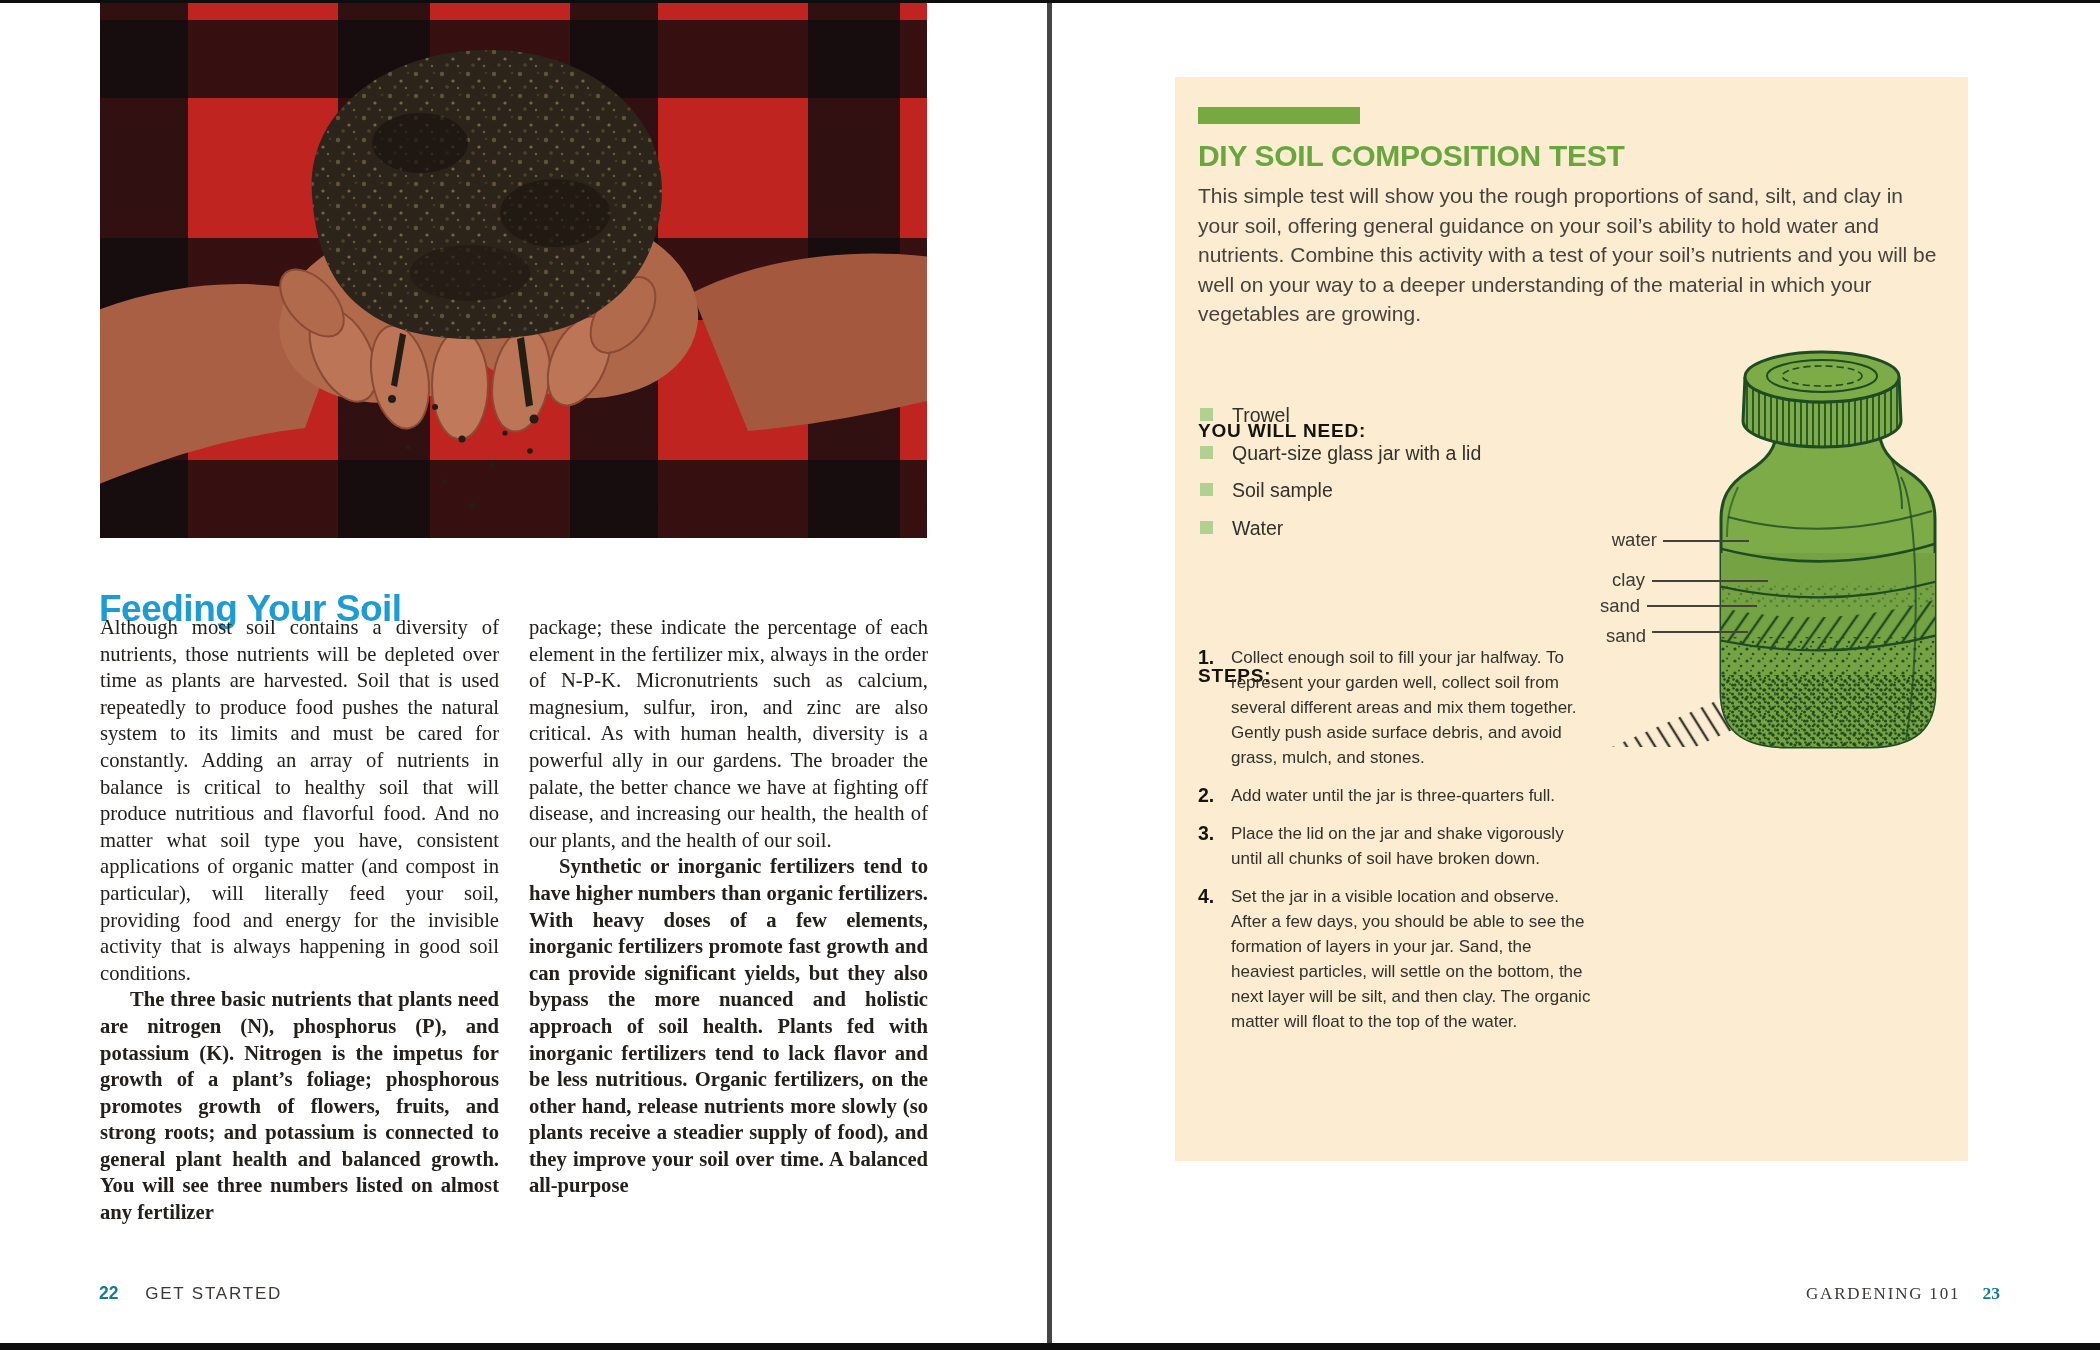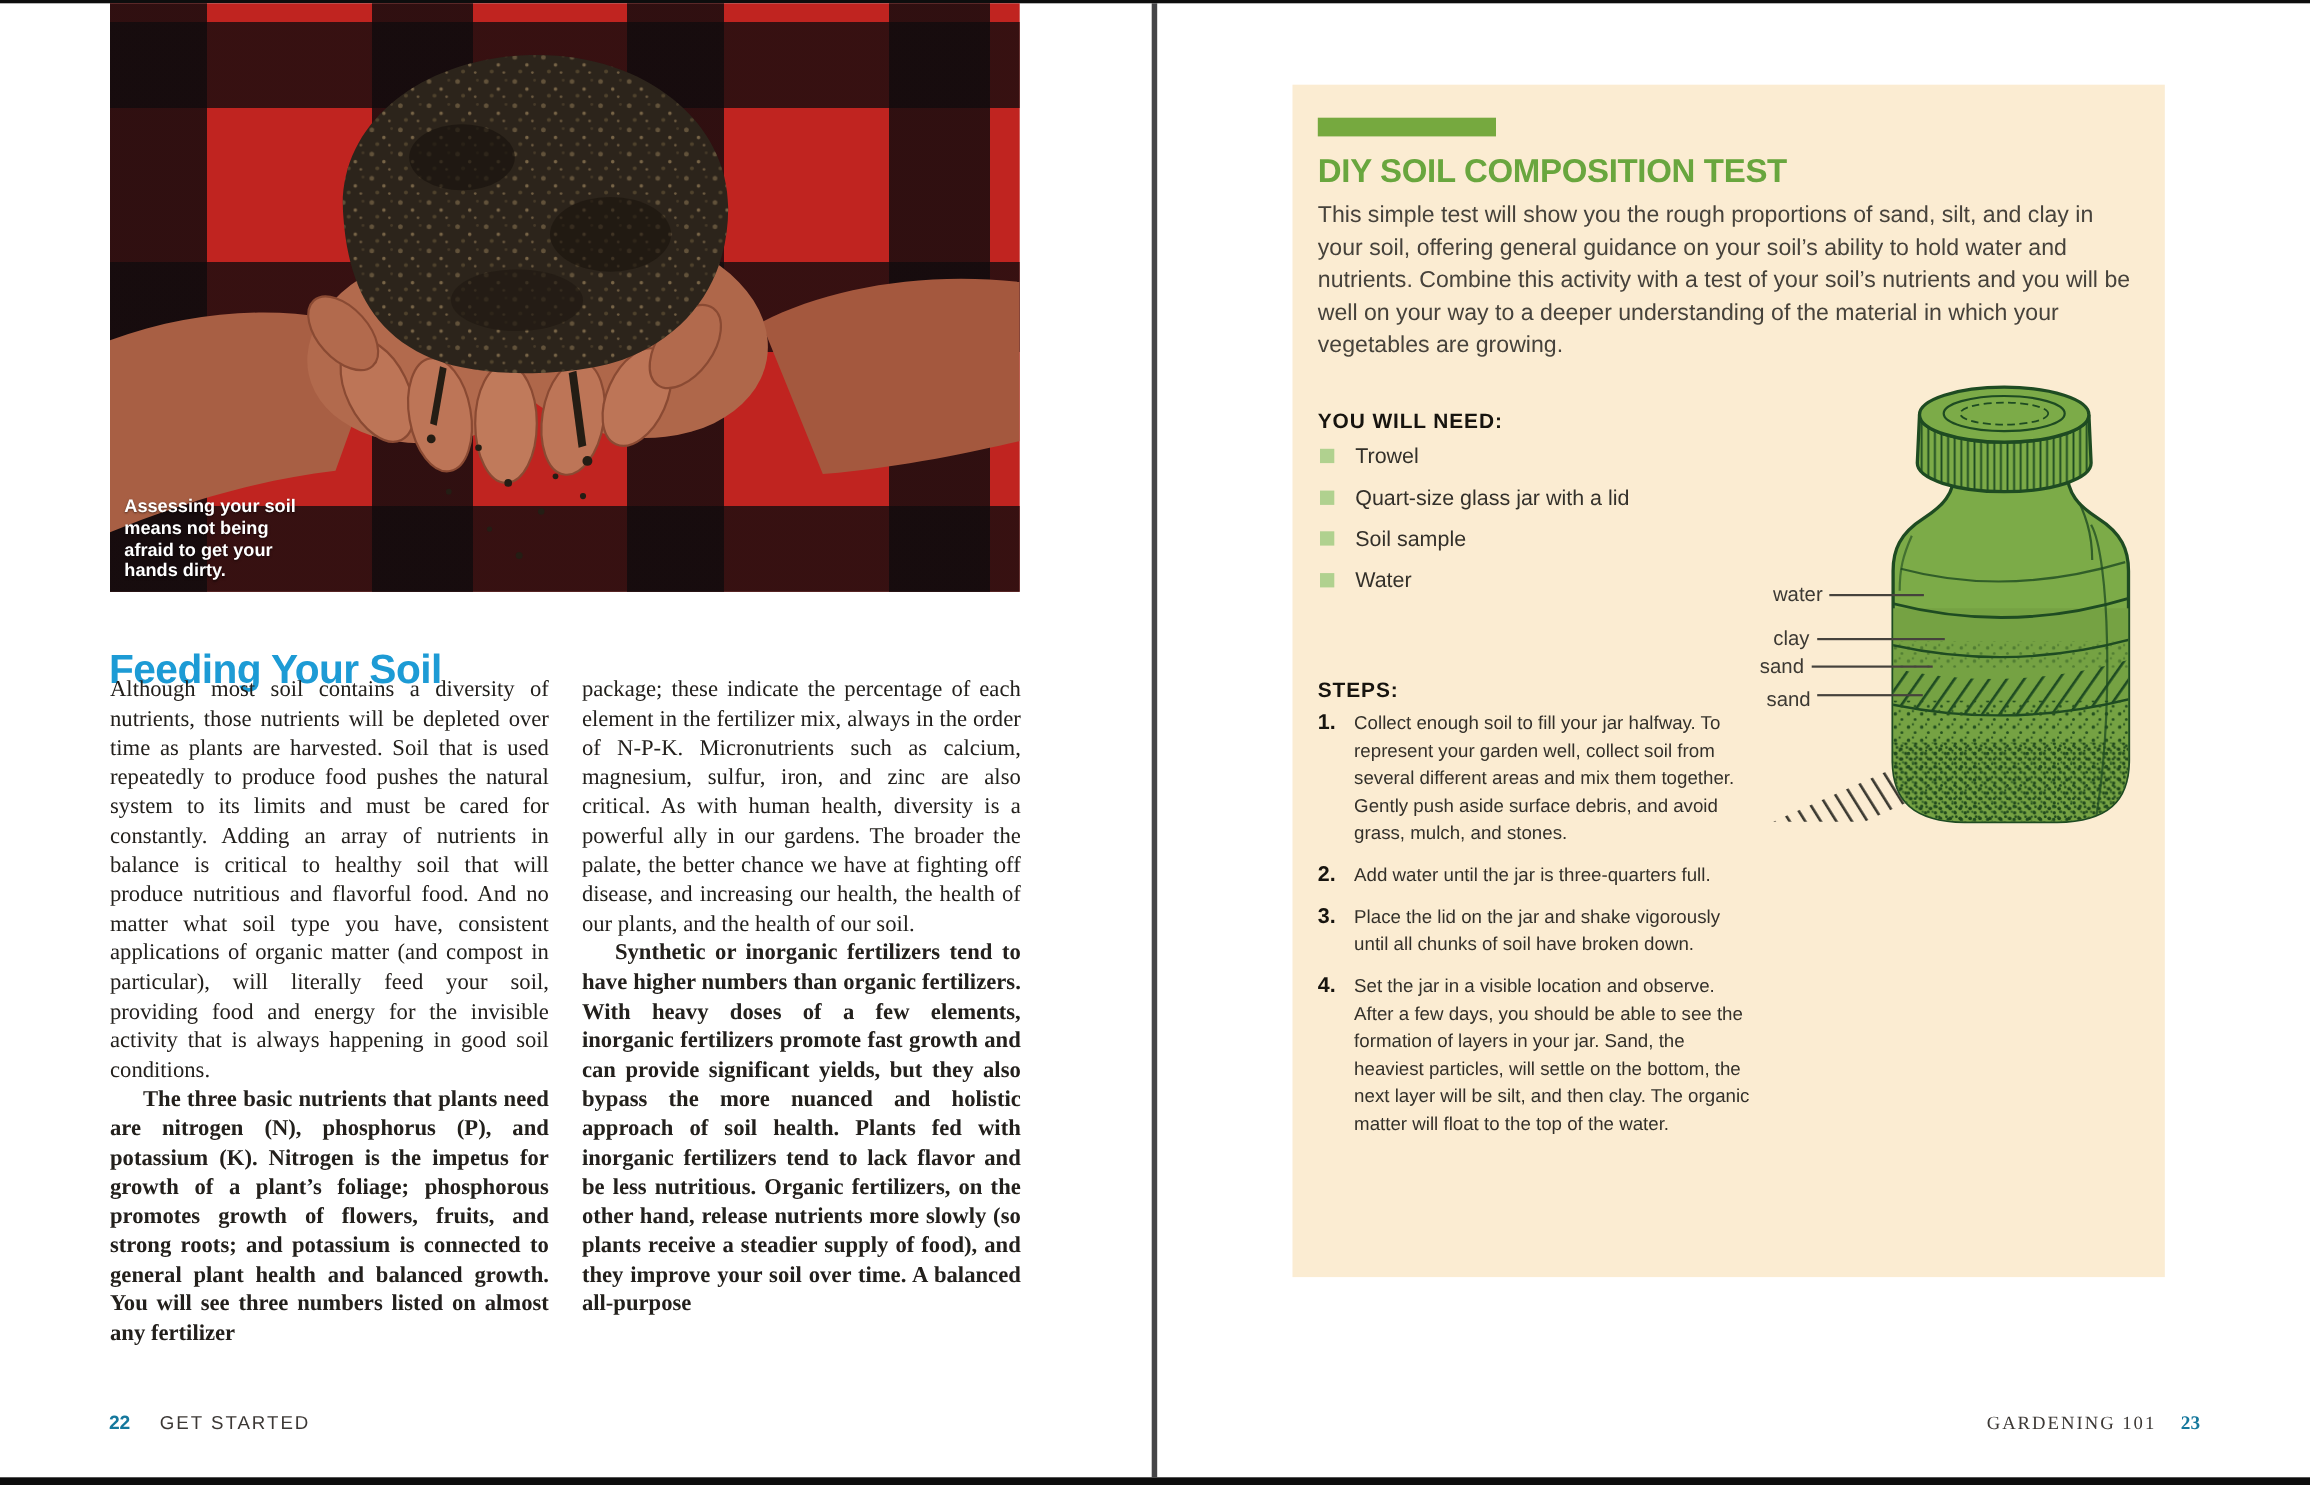--- a/index.html
+++ b/index.html
@@ -36,21 +36,21 @@
   .footer-right .pagenum{margin-left:18px;}
 
   
   .panel{position:absolute;left:1175px;top:77px;width:793px;height:1084px;background:#fbecd2;}
   .accent-bar{position:absolute;left:23px;top:30px;width:162px;height:17px;background:#76a93f;}
   .rp-heading{position:absolute;left:23px;top:62px;font-size:30px;font-weight:800;
               color:#69a63e;letter-spacing:-0.3px;}
   .rp-intro{position:absolute;left:23px;top:104px;width:740px;font-size:21px;
             line-height:29.5px;color:#46423b;}
   .sec-heading{position:absolute;left:23px;font-size:19px;font-weight:800;color:#17140f;
-               letter-spacing:0.8px;}
+               letter-spacing:0.8px;margin-top:47px;}
   .need-heading{top:296px;}
   .steps-heading{top:541px;}
   .need-list{position:absolute;left:23px;top:327px;width:420px;}
   .need-item{position:relative;height:37.5px;}
   .bullet{position:absolute;left:2px;top:4px;width:13px;height:13px;background:#b0d18f;}
   .need-text{position:absolute;left:34px;top:0;font-size:19.5px;color:#33302a;}
   .steps-list{position:absolute;left:23px;top:568px;width:402px;}
   .step{display:flex;margin-bottom:13px;}
   .step-num{width:33px;flex:0 0 33px;font-size:19.5px;font-weight:800;color:#17140f;line-height:25px;}
   .step-text{font-size:17px;line-height:25px;color:#33302a;width:362px;}
@@ -121,24 +121,20 @@
           <circle cx="335" cy="404" r="3"></circle>
             <circle cx="362" cy="436" r="3.5"></circle>
           <circle cx="392" cy="462" r="3"></circle>
             <circle cx="308" cy="444" r="2.6"></circle>
           <circle cx="430" cy="448" r="2.8"></circle>
             <circle cx="372" cy="502" r="3.2"></circle>
           <circle cx="345" cy="478" r="2.4"></circle>
             <circle cx="405" cy="430" r="2.6"></circle>
         </g>
       </svg>
-      <div class="photo-caption">Assessing your soil
-means not being
-afraid to get your
-hands dirty.</div>
     </div>
 
     <div class="lp-heading">Feeding Your Soil</div>
 
     <div class="body-col col1">
       <p>Although most soil contains a diversity of nutrients, those nutrients will be depleted over time as plants are harvested. Soil that is used repeatedly to produce food pushes the natural system to its limits and must be cared for constantly. Adding an array of nutrients in balance is critical to healthy soil that will produce nutritious and flavorful food. And no matter what soil type you have, consistent applications of organic matter (and compost in particular), will literally feed your soil, providing food and energy for the invisible activity that is always happening in good soil conditions.</p>
       <p class="indent">The three basic nutrients that plants need are nitrogen (N), phosphorus (P), and potassium (K). Nitrogen is the impetus for growth of a plant’s foliage; phosphorous promotes growth of flowers, fruits, and strong roots; and potassium is connected to general plant health and balanced growth. You will see three numbers listed on almost any fertilizer</p>
     </div>
     <div class="body-col col2">
       <p>package; these indicate the percentage of each element in the fertilizer mix, always in the order of N-P-K. Micronutrients such as calcium, magnesium, sulfur, iron, and zinc are also critical. As with human health, diversity is a powerful ally in our gardens. The broader the palate, the better chance we have at fighting off disease, and increasing our health, the health of our plants, and the health of our soil.</p>

